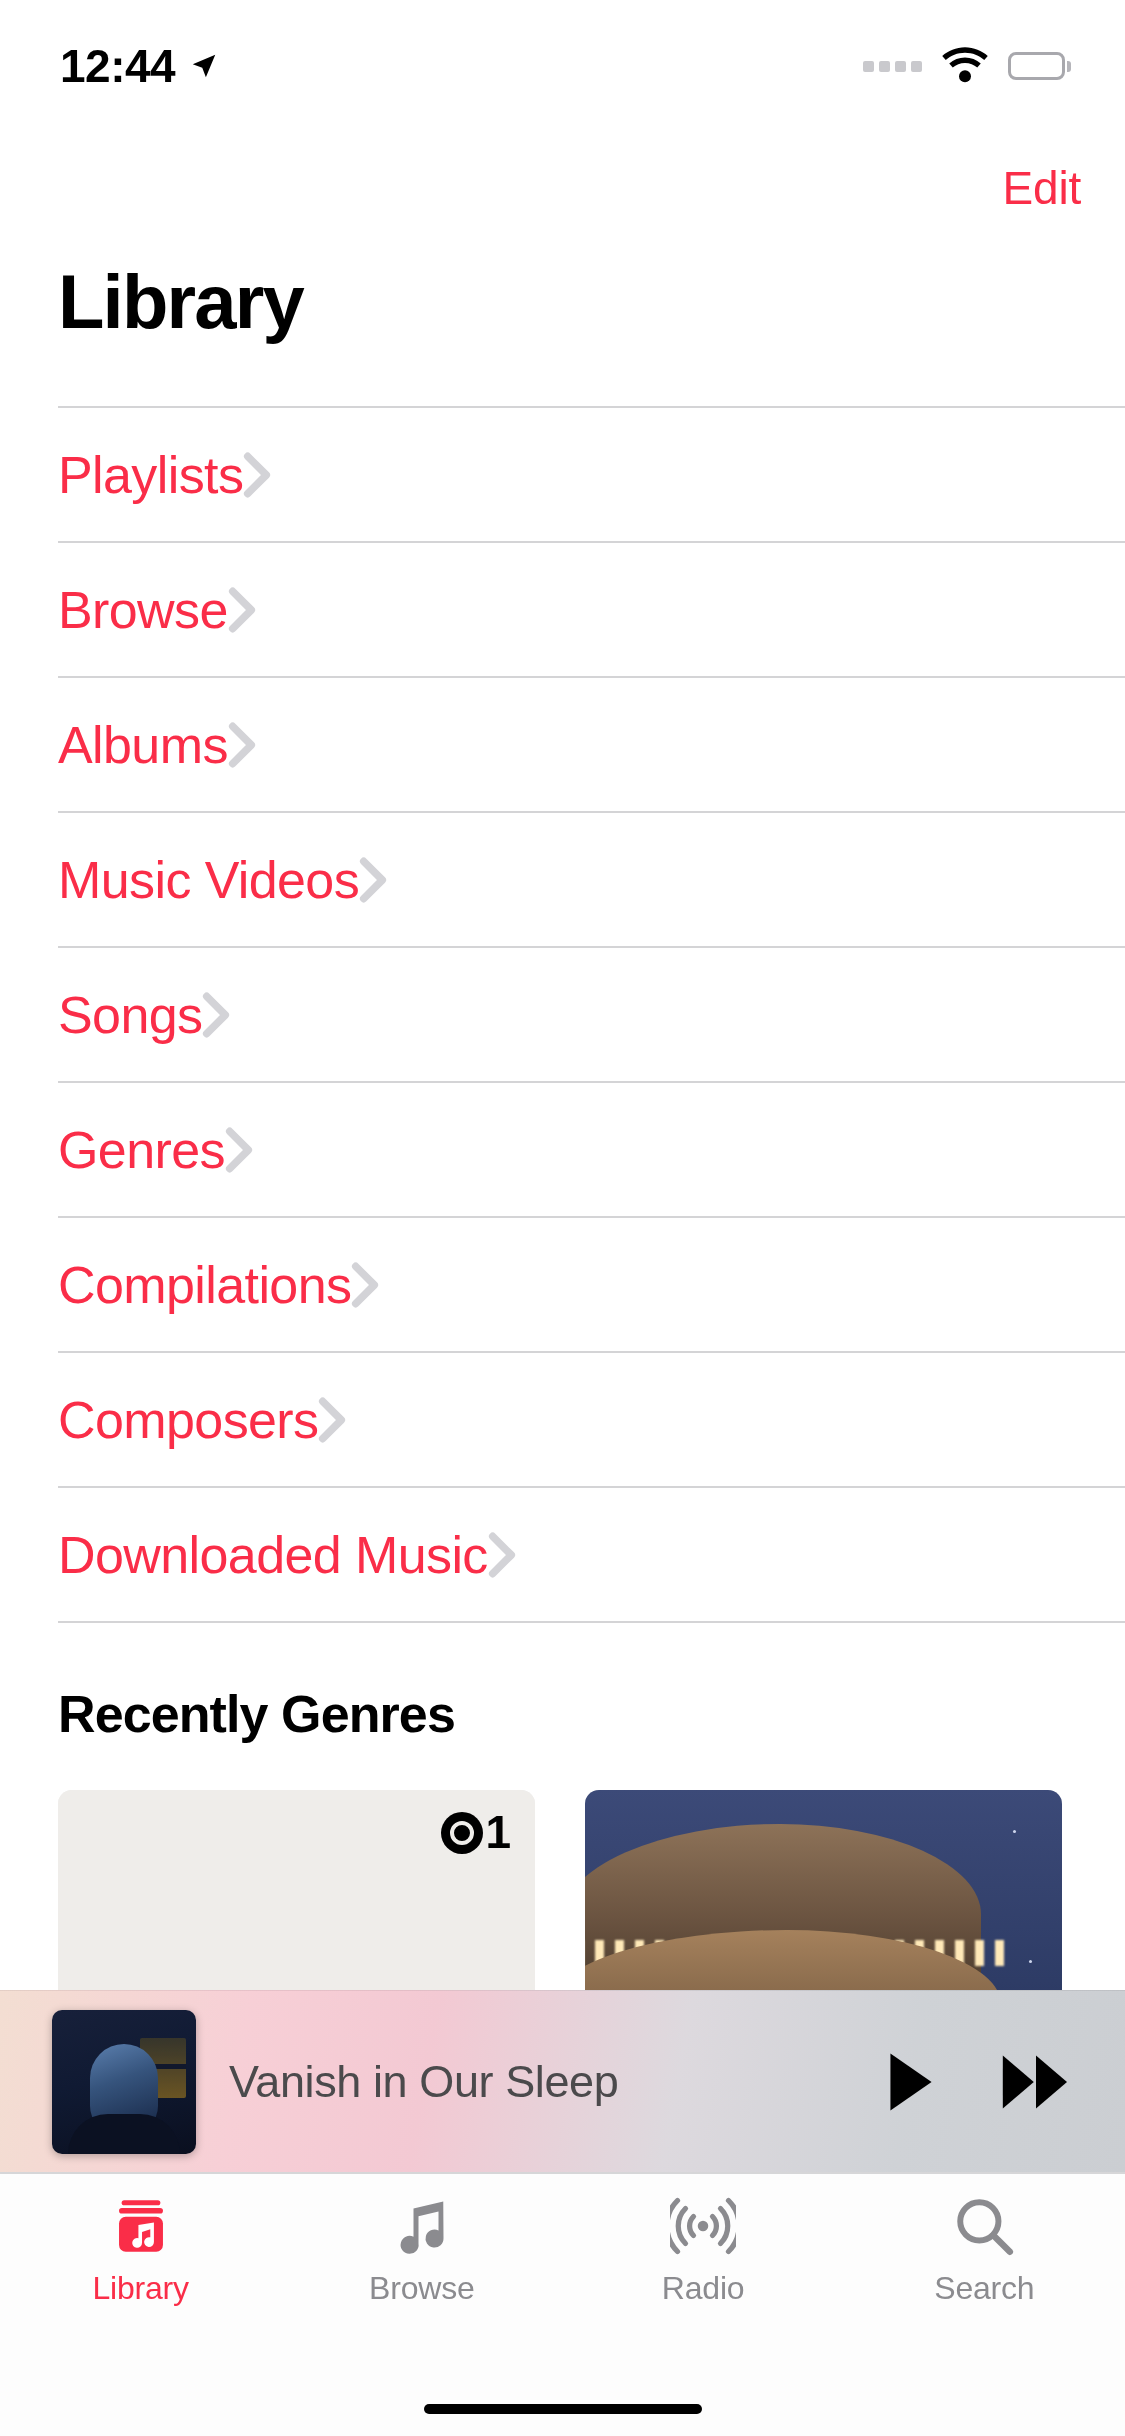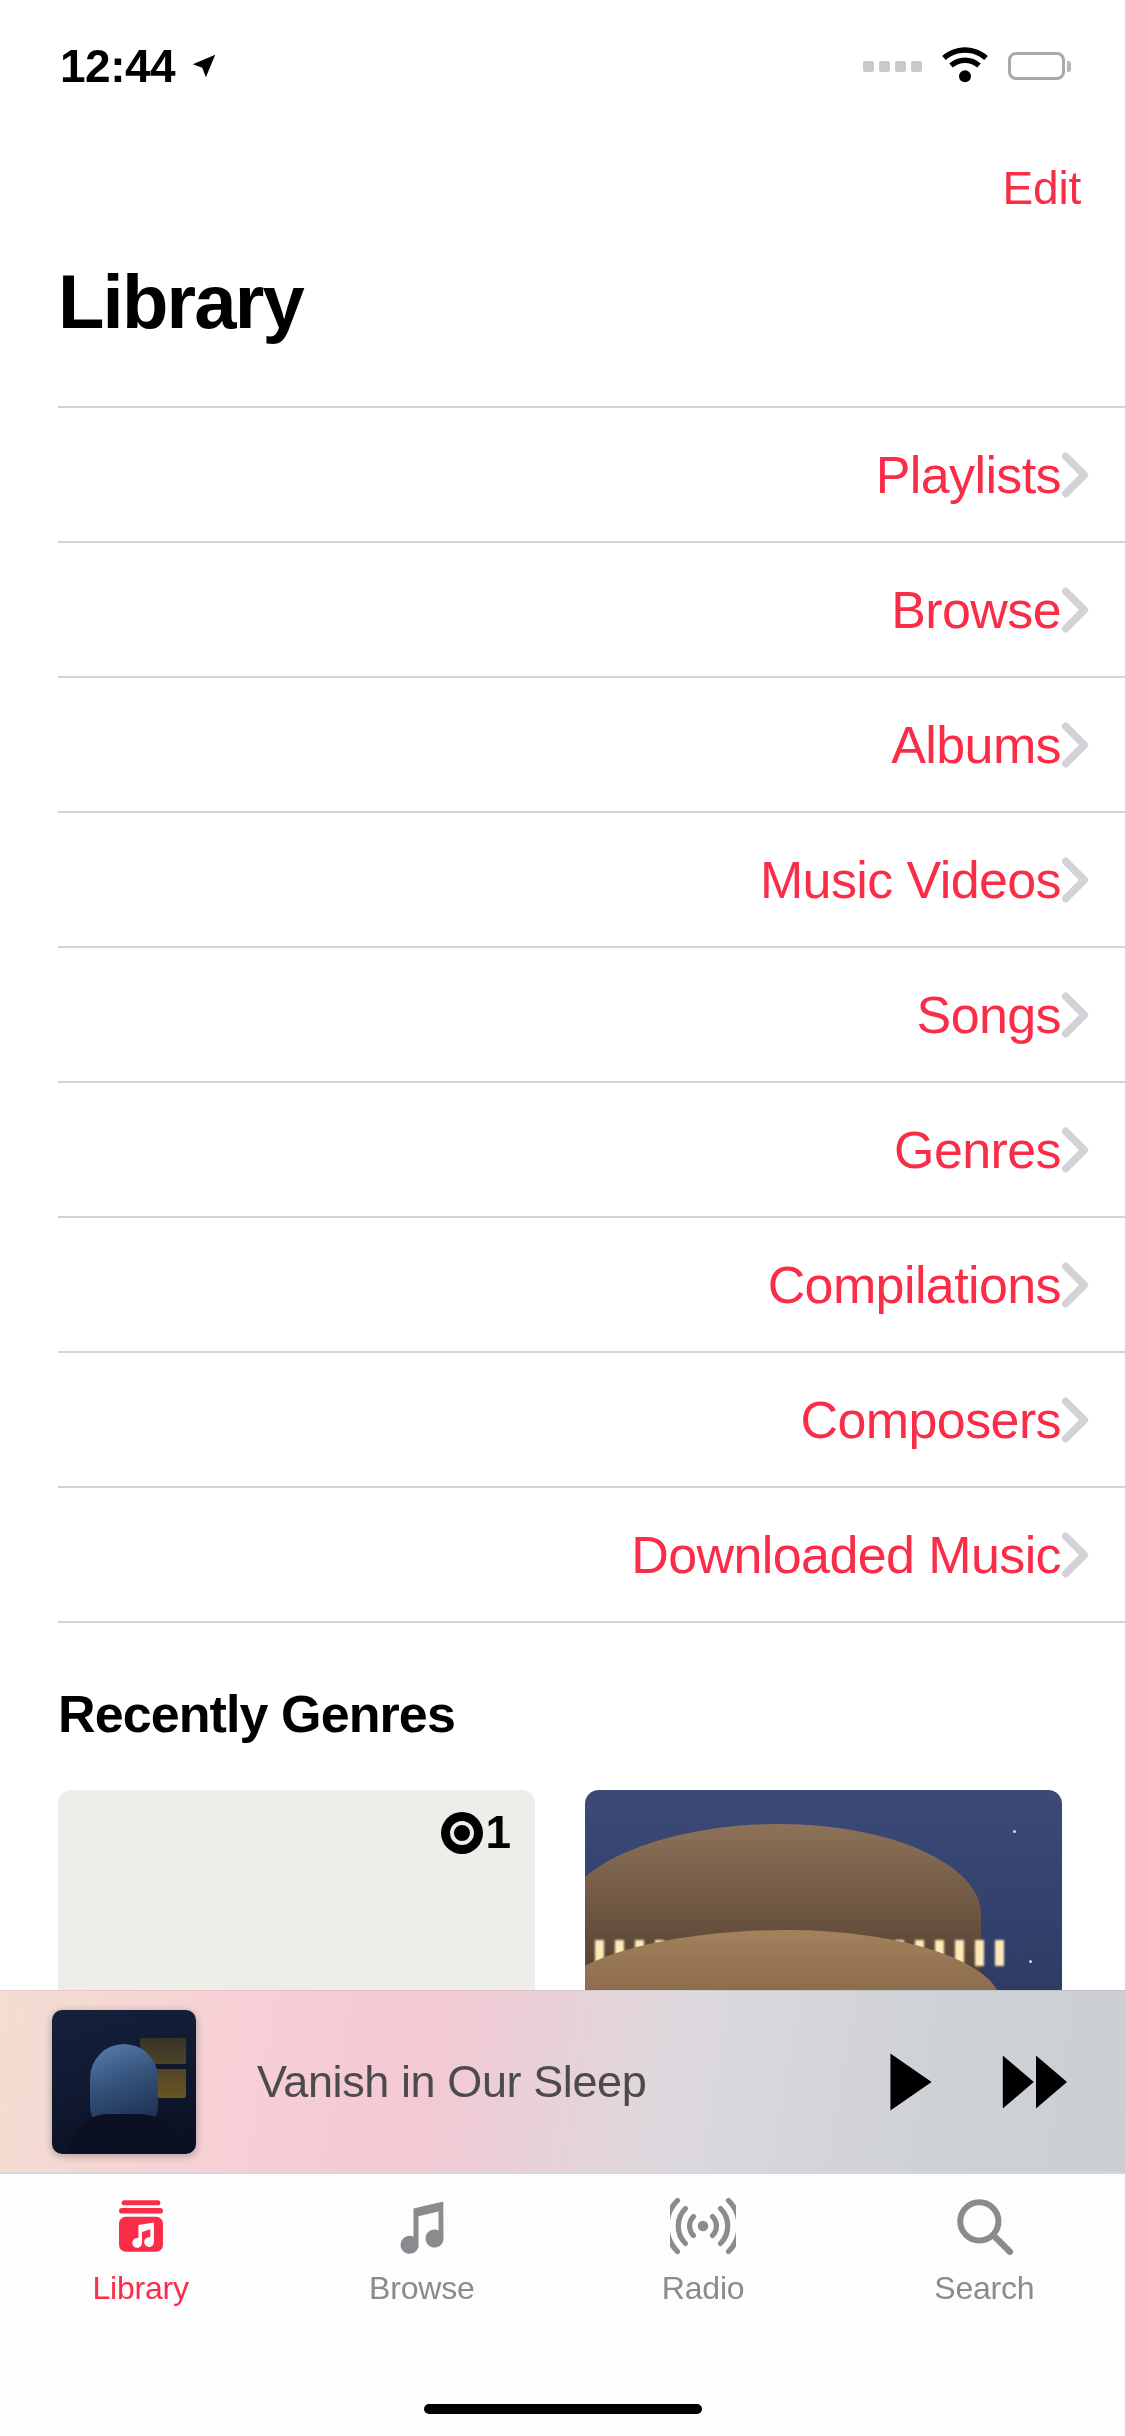--- a/index.html
+++ b/index.html
@@ -47,21 +47,21 @@
   
   .page-title {
     position: absolute; top: 264px; left: 58px;
     font-size: 76px; font-weight: 700; letter-spacing: -1.8px; color: #000; line-height: 1;
   }
 
   
   .lib-list { position: absolute; top: 406px; left: 0; width: 1125px; }
   .lib-row {
     position: relative; height: 135px; margin-left: 58px;
-    display: flex; align-items: center; justify-content: flex-end;
+    display: flex; align-items: center; justify-content: flex-start;
     padding-right: 36px; border-top: 2px solid #d4d4d6; cursor: pointer;
   }
   .lib-row:first-child { border-top: 2px solid #d4d4d6; }
   .lib-row-label { font-size: 52px; color: #FA2D48; letter-spacing: -0.6px; }
   .chev { width: 28px; height: 48px; flex: none; }
 
   
   .section-head {
     position: absolute; top: 1684px; left: 58px;
     font-size: 52px; font-weight: 700; letter-spacing: -0.9px; color: #000;
@@ -169,21 +169,21 @@
   .mp-face2 {
     position:absolute; left: 38px; top: 34px; width: 68px; height: 90px;
     background: linear-gradient(160deg,#5b7fae 0%, #36547d 40%, #1d3051 85%);
     border-radius: 34px 34px 28px 28px;
   }
   .mp-shoulders {
     position:absolute; left: 16px; bottom: 0; width: 112px; height: 40px;
     background: #0b1122; border-radius: 40px 40px 0 0;
   }
   .mini-title {
-    margin-left: 61px; font-size: 45px; color: #4b4a4c; letter-spacing: -0.4px;
+    margin-left: 33px; font-size: 45px; color: #4b4a4c; letter-spacing: -0.4px;
     white-space: nowrap; overflow: hidden; text-overflow: ellipsis; flex: 1;
   }
   .mp-btn { background:none; border:none; padding:0 6px; cursor:pointer; display:flex; align-items:center; }
   .mp-play { margin-right: 48px; }
 
   
   .tab-bar {
     position: absolute; left: 0; bottom: 0; width: 1125px; height: 264px;
     background: #fdfdfd; border-top: 2px solid #d6d6d8;
     display: flex; align-items: flex-start; padding-top: 20px;

